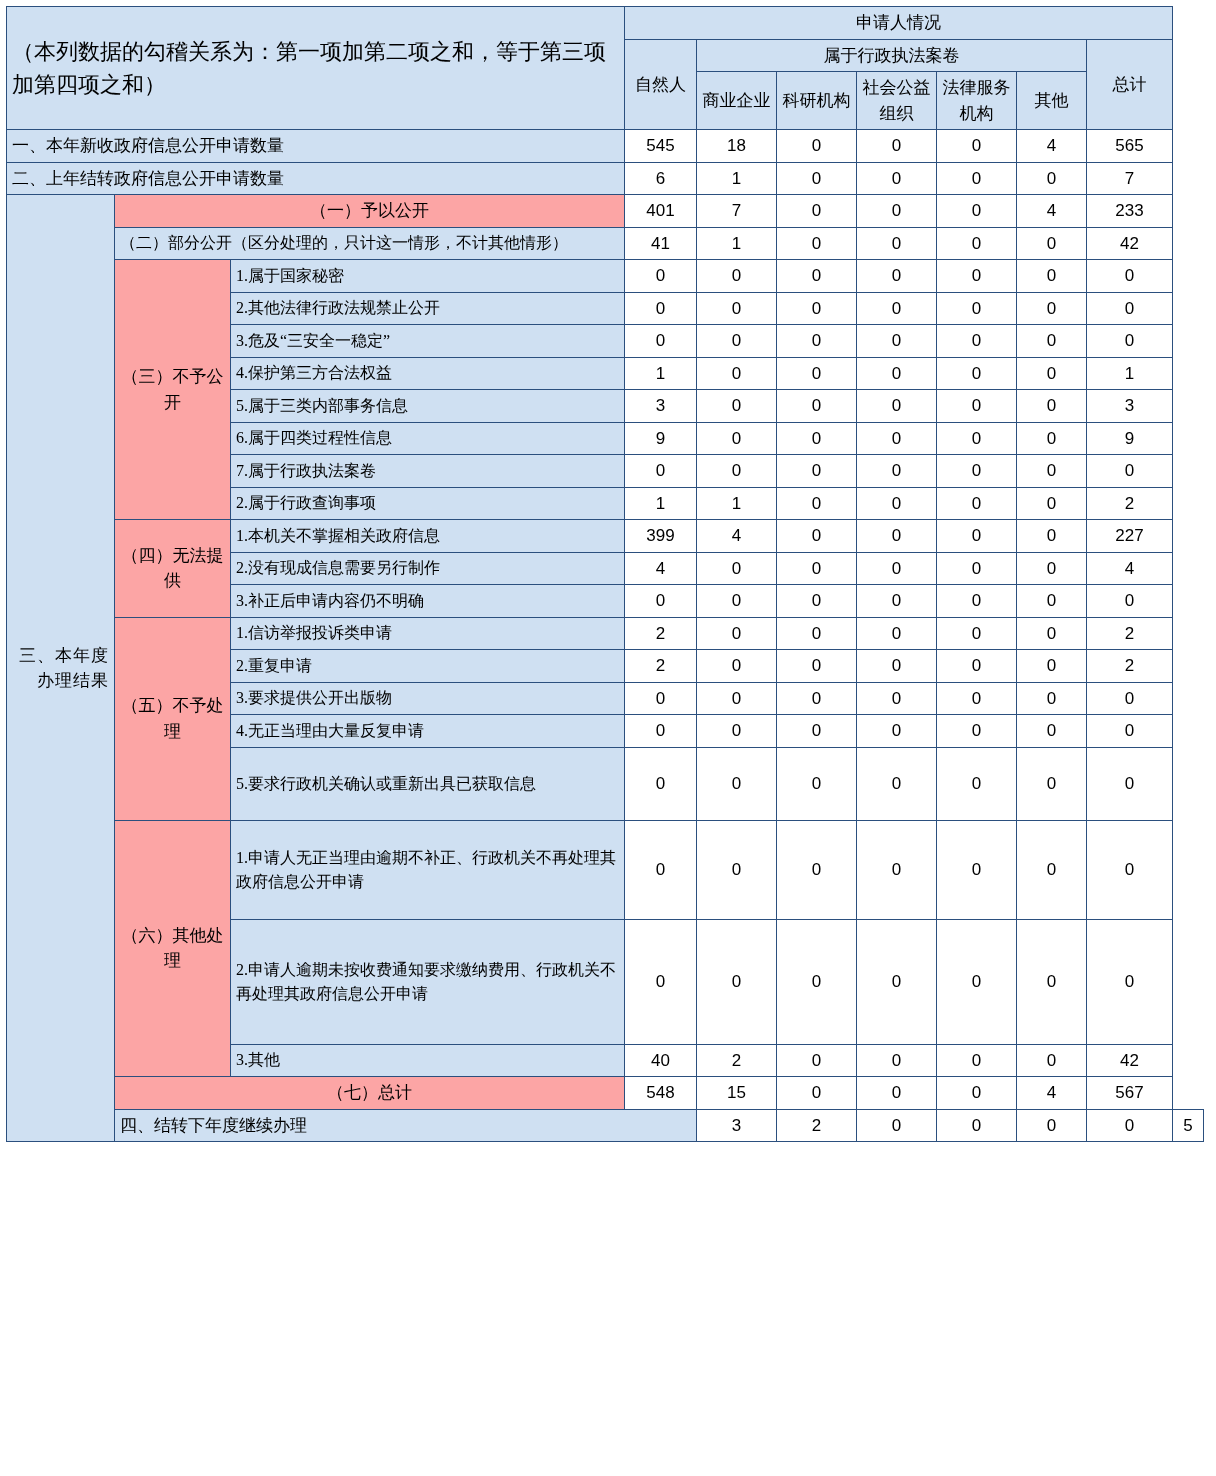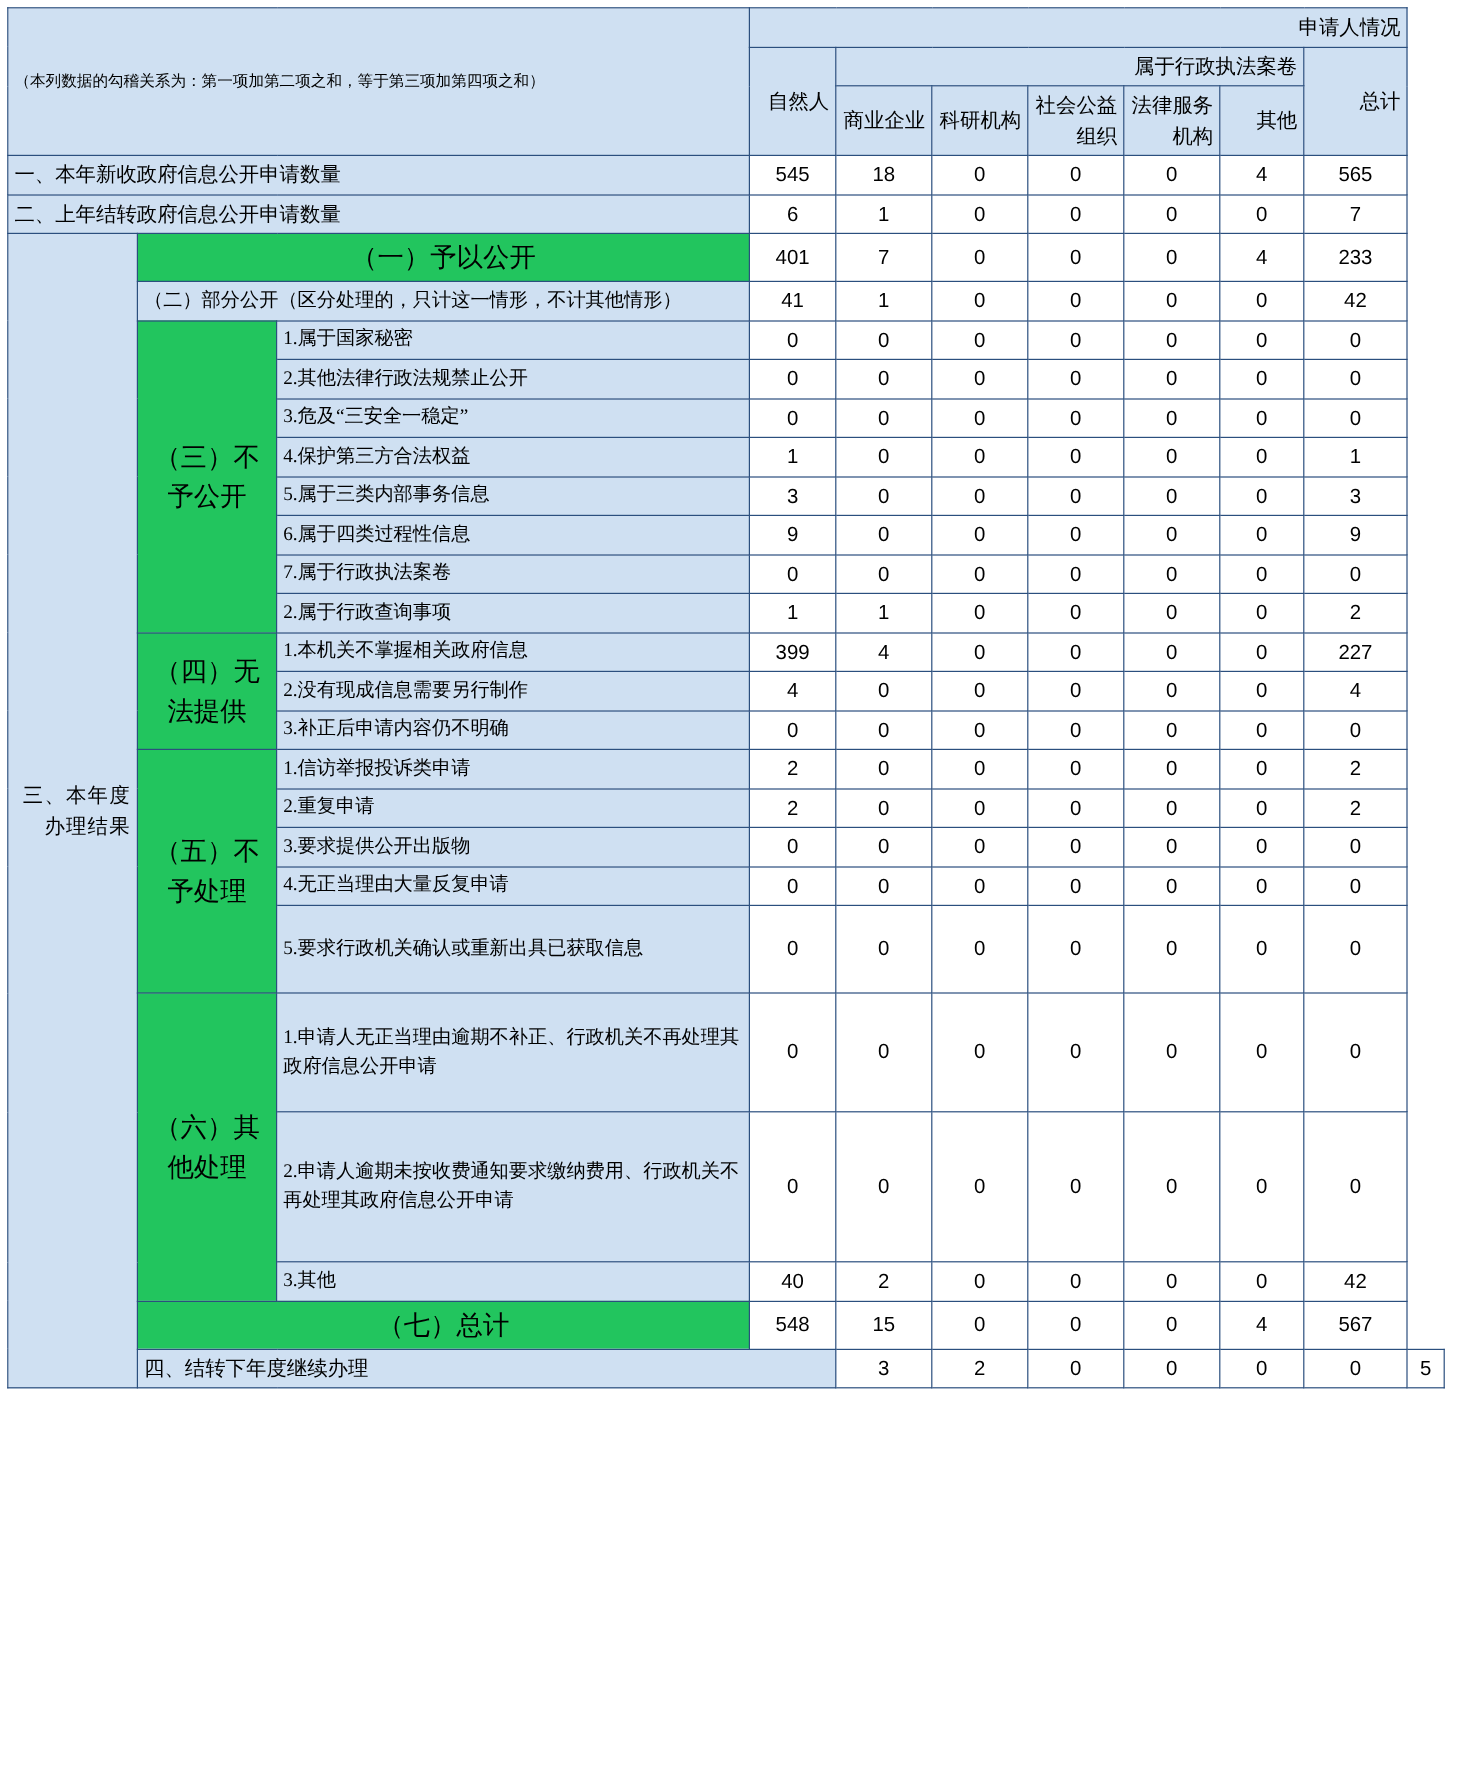--- a/index.html
+++ b/index.html
@@ -33,49 +33,49 @@
   .lbl {
     background: #cfe0f2;
     text-align: left;
   }
   .lbl-c {
     background: #cfe0f2;
     text-align: center;
   }
   .hdr {
     background: #cfe0f2;
-    text-align: right;
+    text-align: center;
   }
   
   .num {
     background: #ffffff;
     text-align: center;
     font-family: "Liberation Sans", "DejaVu Sans", sans-serif;
     font-size: 17px;
   }
   .note {
-    font-size: 13px;
+    font-size: 22px;
     line-height: 1.9;
     padding: 8px 10px;
     margin-left: 32px;
   }
   .vert {
     text-align: right;
     letter-spacing: 1px;
   }
   .sub {
     background: #cfe0f2;
     text-align: left;
     font-size: 16px;
     line-height: 1.55;
   }
   .sub2 {
-    background: #22c55e;
+    background: #fca5a5;
     text-align: center;
-    font-size: 22px;
+    font-size: 17px;
     line-height: 1.55;
   }
   .tall {
     height: 44px;
   }
   .narrowhdr {
     line-height: 1.35;
   }
 </style>
 </head>

